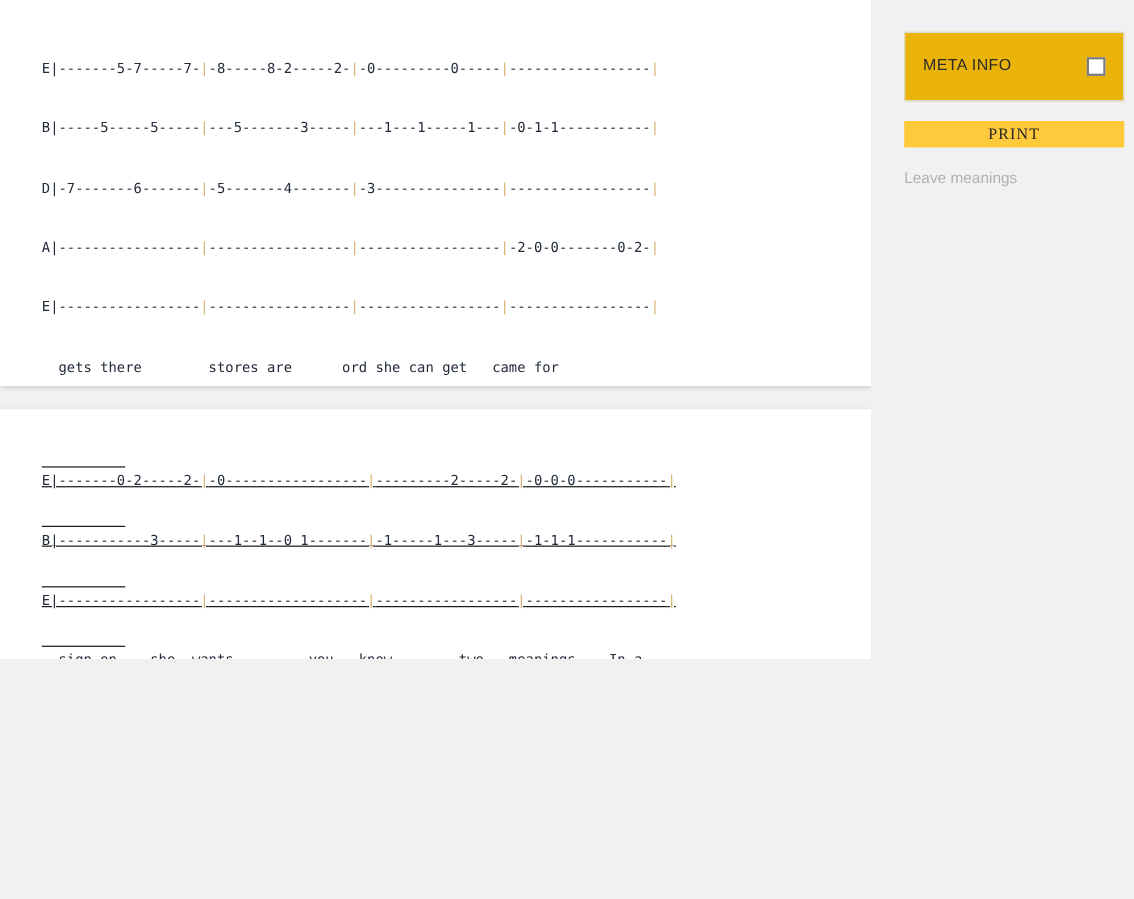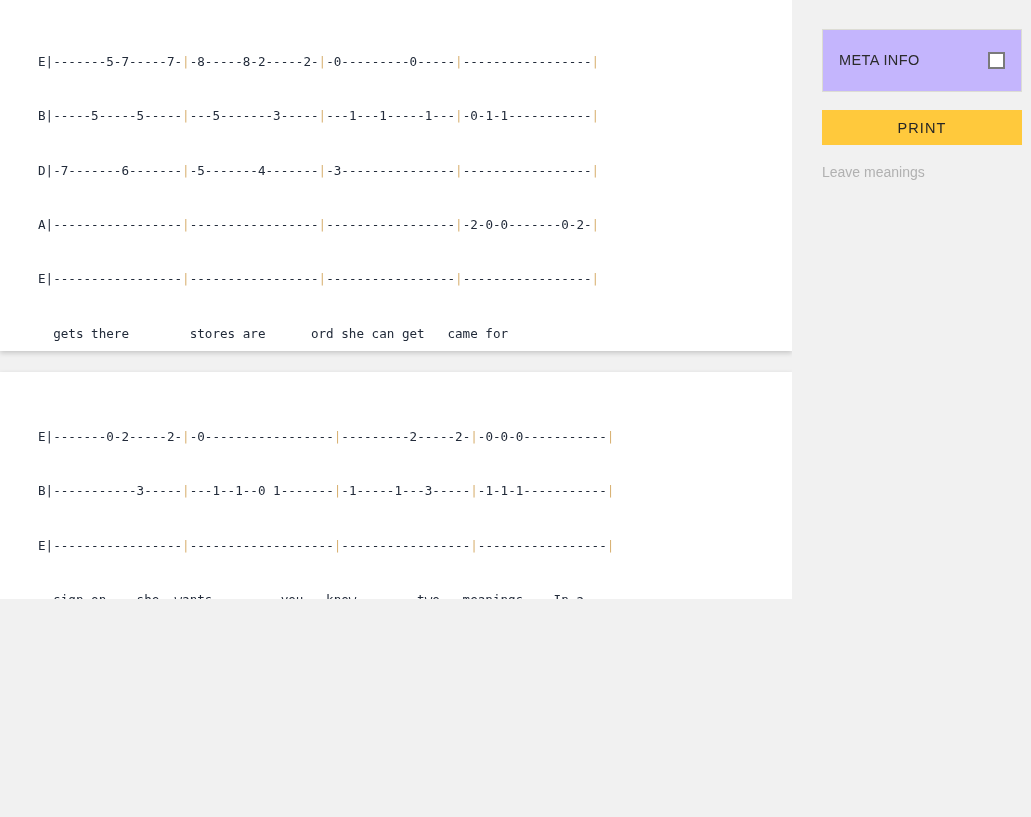--- a/index.html
+++ b/index.html
@@ -31,21 +31,21 @@
   }
 
   .page {
     background: #ffffff;
     width: 792px;
     position: relative;
     box-shadow: 0 2px 5px rgba(0,0,0,0.18);
   }
   .page-1 { height: 351px; }
   .page-gap { height: 21px; background: #f1f1f1; }
-  .page-2 { height: 445px; }
+  .page-2 { height: 445px; text-decoration: underline; }
 
   .page-inner {
     padding-left: 38px;
     padding-right: 10px;
   }
   .page-1 .page-inner { padding-top: 17px; }
   .page-2 .page-inner { padding-top: 20px; }
 
   
   .tab-block {
@@ -77,21 +77,21 @@
 
   
   .sidebar {
     flex: 1 1 auto;
     height: 817px;
     background: #f1f1f1;
     padding: 29px 10px 0 30px;
   }
 
   .meta-box {
-    background: #c4b5fd;
+    background: #eab308;
     border: 1px solid #dcdcd4;
     width: 200px;
     padding: 14px 16px 15px 16px;
   }
 
   .meta-row {
     display: flex;
     align-items: center;
     justify-content: space-between;
     height: 32px;
@@ -121,28 +121,28 @@
     cursor: pointer;
     background: none;
     border: none;
     padding: 0;
     font-family: "Liberation Sans", sans-serif;
   }
 
   .print-button {
     margin-top: 18px;
     width: 200px;
-    height: 35px;
+    height: 24px;
     background: #FFC93C;
     border: none;
     color: #262626;
     font-size: 14.5px;
     letter-spacing: 1.1px;
     cursor: pointer;
-    font-family: Liberation Sans, sans-serif;
+    font-family: Liberation Serif, serif;
     display: flex;
     align-items: center;
     justify-content: center;
   }
 
   .feedback-link {
     margin-top: 19px;
     font-size: 14px;
     color: #b1b1b1;
     cursor: pointer;

